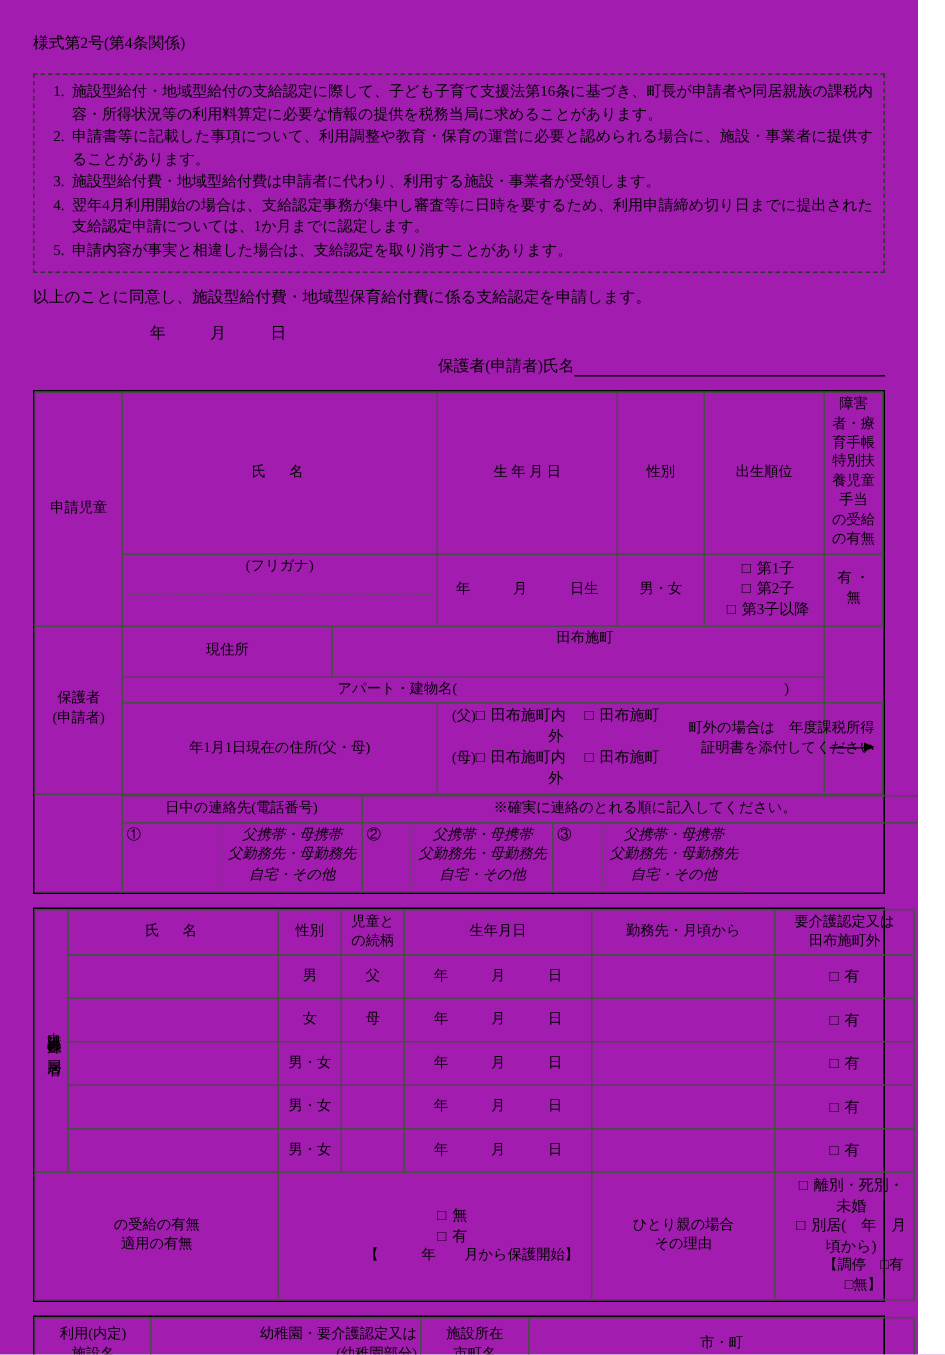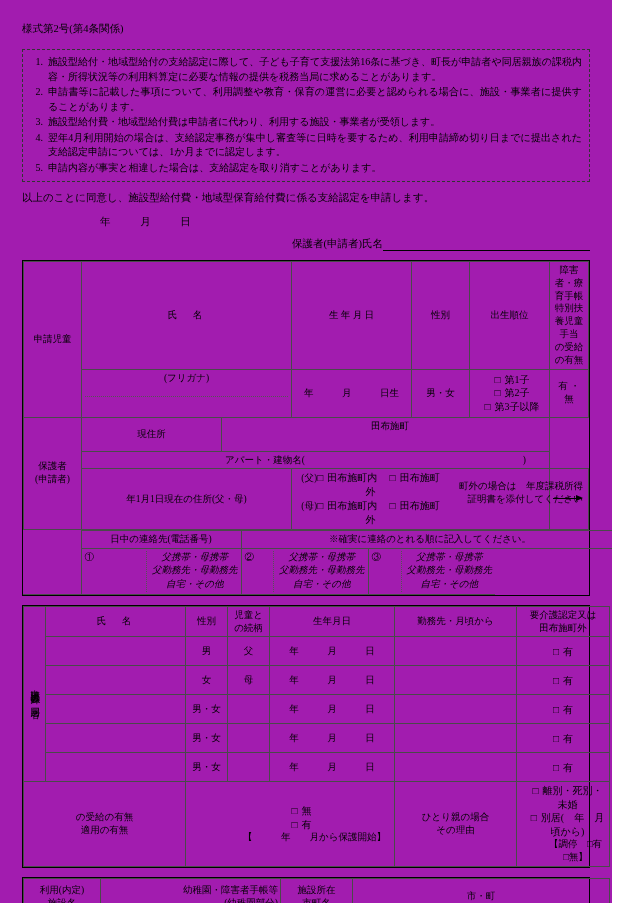--- a/index.html
+++ b/index.html
@@ -472,21 +472,21 @@
           <col style="width:72px">
           <col style="width:257px">
       </colgroup>
       <tbody>
         <tr style="height:36px">
           <td>
             <div>利用(内定)</div>
             <div>施設名</div>
           </td>
           <td class="tl" style="text-align:right;padding-right:2px">
-            <div>幼稚園・障害者手帳等</div>
+            <div>幼稚園・要介護認定又は</div>
             <div>(幼稚園部分)</div>
           </td>
           <td>
             <div>施設所在</div>
             <div>市町名</div>
           </td>
           <td>市・町</td>
         </tr>
       </tbody>
     </table>

